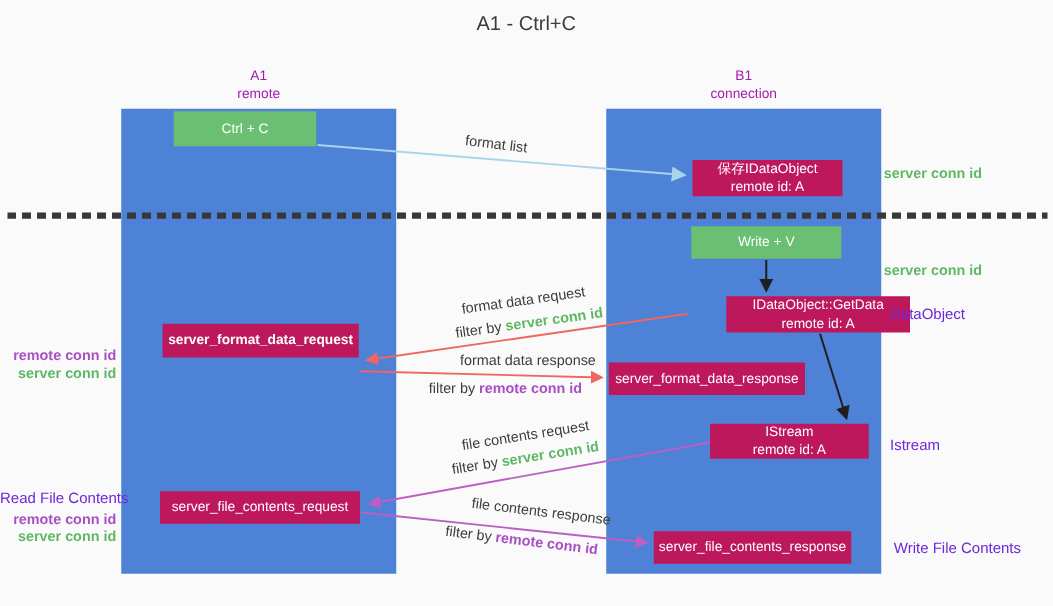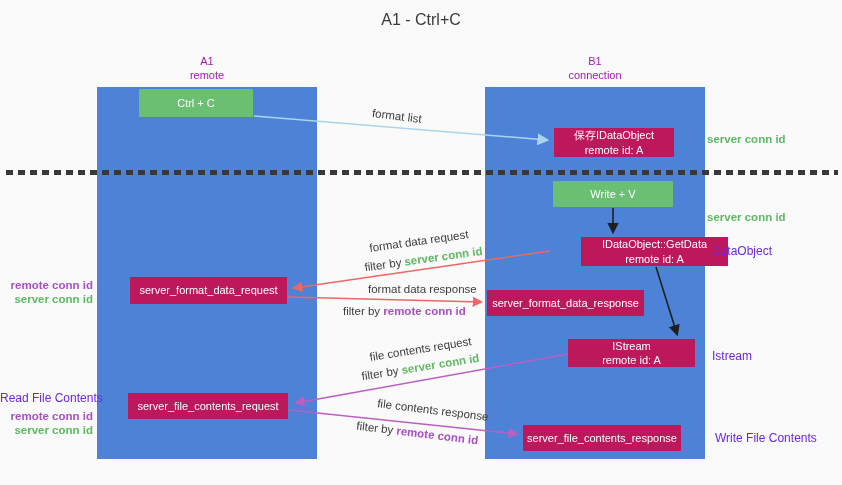--- a/index.html
+++ b/index.html
@@ -66,21 +66,21 @@
 
   <div class="box green" style="left:553px;top:181px;width:120px;height:26px;">
     <span>Write + V</span>
   </div>
 
   <div class="box orange" style="left:550px;top:237px;width:147px;height:29px;margin-left:31px;">
     <span>IDataObject::GetData</span>
     <span>remote id: A</span>
   </div>
 
-  <div class="box orange" style="left:130px;top:277px;width:157px;height:27px;">
+  <div class="box orange" style="left:130px;top:259px;width:157px;height:27px;font-weight:bold;">
     <span>server_format_data_request</span>
   </div>
 
   <div class="box orange" style="left:487px;top:290px;width:157px;height:26px;">
     <span>server_format_data_response</span>
   </div>
 
   <div class="box orange" style="left:568px;top:339px;width:127px;height:28px;">
     <span>IStream</span>
     <span>remote id: A</span>

